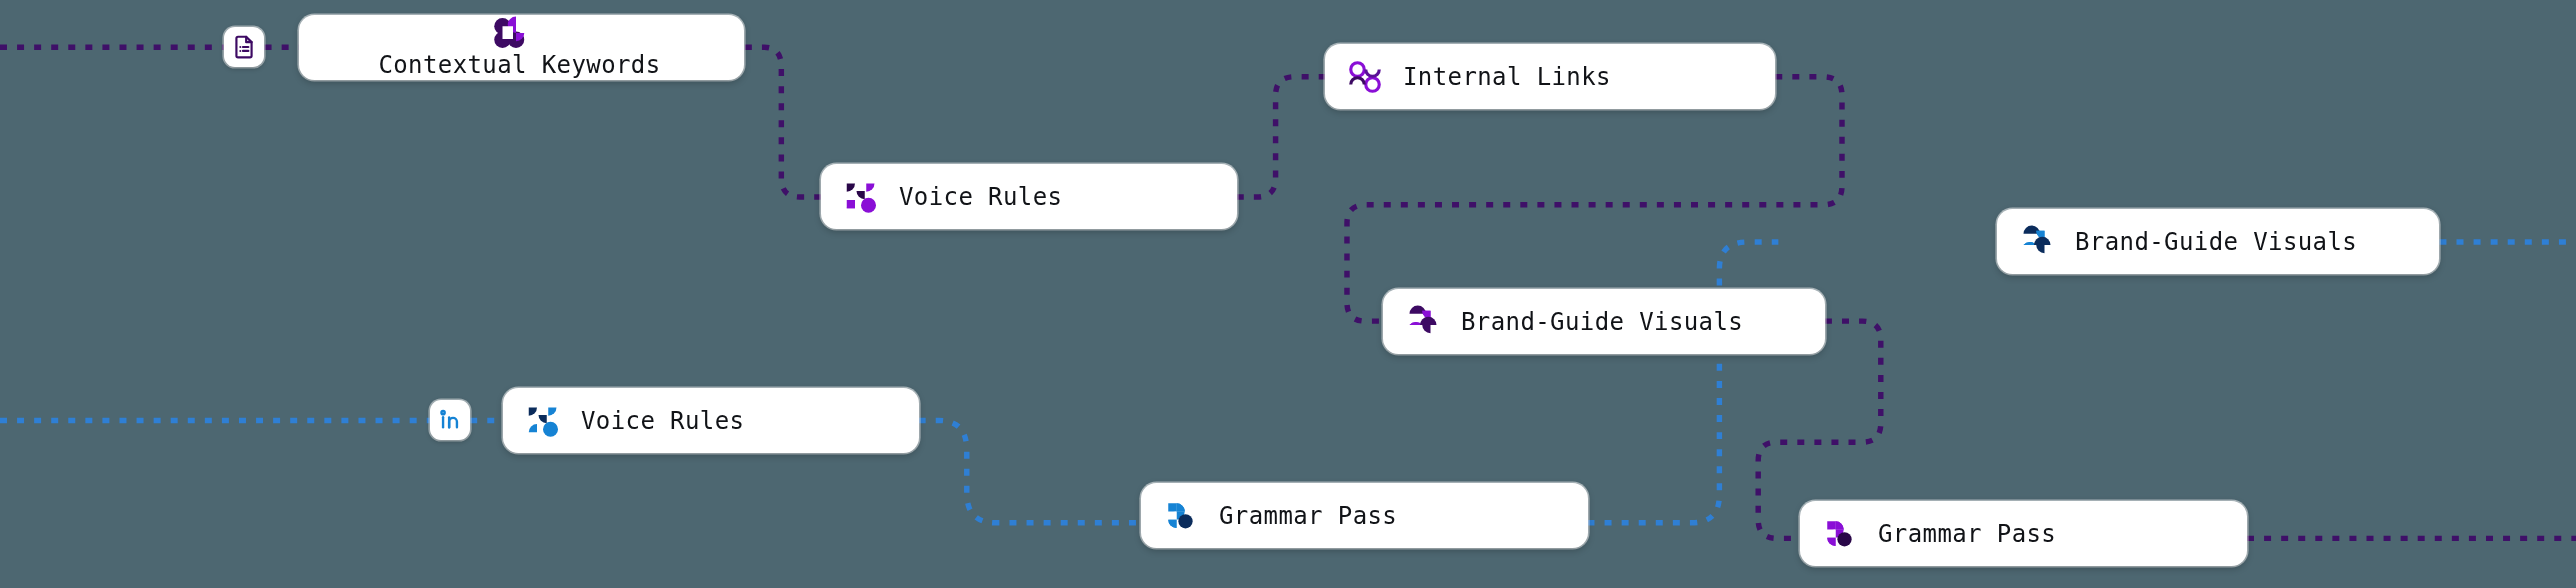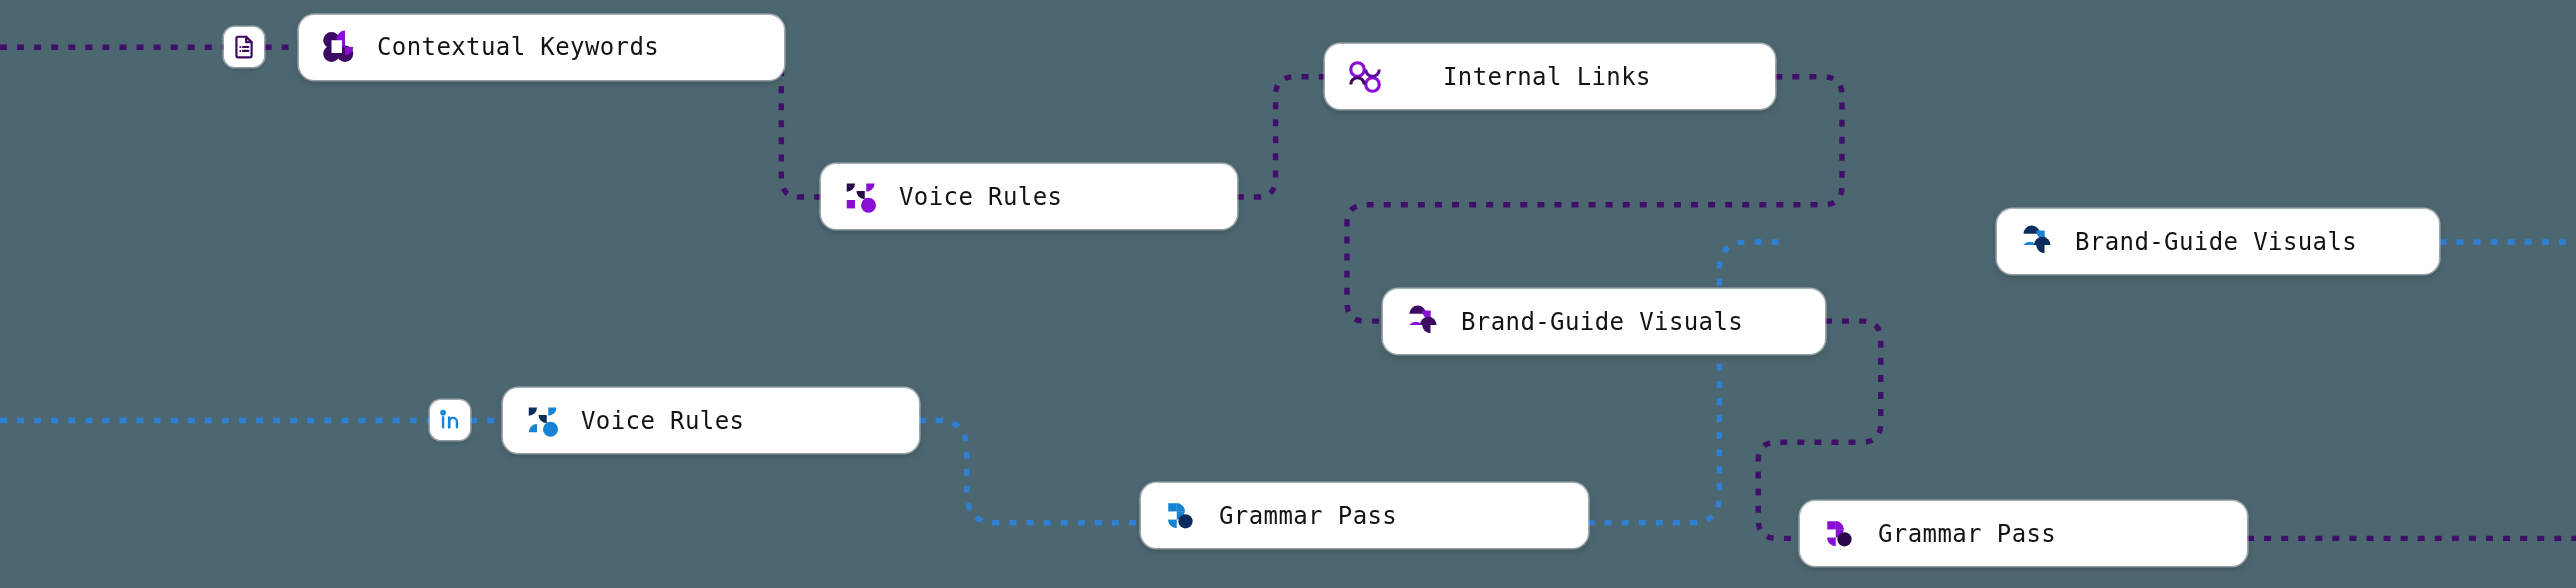--- a/index.html
+++ b/index.html
@@ -104,21 +104,21 @@
 
   <div class="badge" style="left:430px; top:400px;">
     <svg viewBox="0 0 24 24" fill="none" stroke="#1683d4" stroke-width="2.2" stroke-linecap="round" stroke-linejoin="round">
       <circle cx="5.6" cy="5.2" r="1.5"></circle>
       <path d="M5.6 9.5v9.3"></path>
       <path d="M11.2 18.8v-5.2a3.6 3.6 0 0 1 7.2 0v5.2"></path>
       <path d="M11.2 18.8V9.7"></path>
     </svg>
   </div>
 
-  <div class="node" style="left:299px; top:14.7px; width:485px;">
+  <div class="node" style="left:299px; top:14.7px; width:445px;flex-direction:column;">
     <svg class="node-icon" viewBox="0 0 48 48">
       <circle cx="14" cy="15" r="11" fill="#3d0a63"></circle>
       <circle cx="14" cy="33" r="11" fill="#3d0a63"></circle>
       <circle cx="32" cy="33" r="11" fill="#3d0a63"></circle>
       <path d="M32 24 A11 11 0 0 1 32 2 L32 24 Z" fill="#8a0fd6"></path>
       <path d="M32 24 L43 24 A11 11 0 0 1 32 35 Z" fill="#8a0fd6"></path>
       <rect x="14" y="15" width="14" height="17" fill="#ffffff"></rect>
     </svg>
     <span class="node-label">Contextual Keywords</span>
   </div>
@@ -128,21 +128,21 @@
       <path d="M5 6 h11 a11 11 0 0 1 -11 11 Z" fill="#2a0749"></path>
       <path d="M31 6 h11 v0 a11 11 0 0 1 -11 11 Z" fill="#8a0fd6"></path>
       <path d="M18 16 h11 v11 a11 11 0 0 1 -11 -11 Z" fill="#2a0749"></path>
       <path d="M5 28 h11 v11 h-11 a0 0 0 0 1 0 0 Z M5 28 a11 11 0 0 1 11 11 h-11 Z" fill="#8a0fd6"></path>
       <path d="M16 28 a11 11 0 0 0 -11 11 h11 Z" fill="#8a0fd6"></path>
       <circle cx="34" cy="35" r="10" fill="#8a0fd6"></circle>
     </svg>
     <span class="node-label">Voice Rules</span>
   </div>
 
-  <div class="node" style="left:1325px; top:44px; width:450px;gap:40px;">
+  <div class="node" style="left:1325px; top:44px; width:450px;">
     <svg class="node-icon" viewBox="0 0 48 48" fill="none" stroke="#8a0fd6" stroke-width="4.2">
       <circle cx="14" cy="14" r="9"></circle>
       <circle cx="34" cy="34" r="9"></circle>
       <path d="M25 14 a9 9 0 0 0 18 0" stroke="#5a1096"></path>
       <path d="M5 34 a9 9 0 0 1 18 0" stroke="#3d0a63"></path>
     </svg>
     <span class="node-label">Internal Links</span>
   </div>
 
   <div class="node" style="left:1383px; top:289px; width:442px;">

